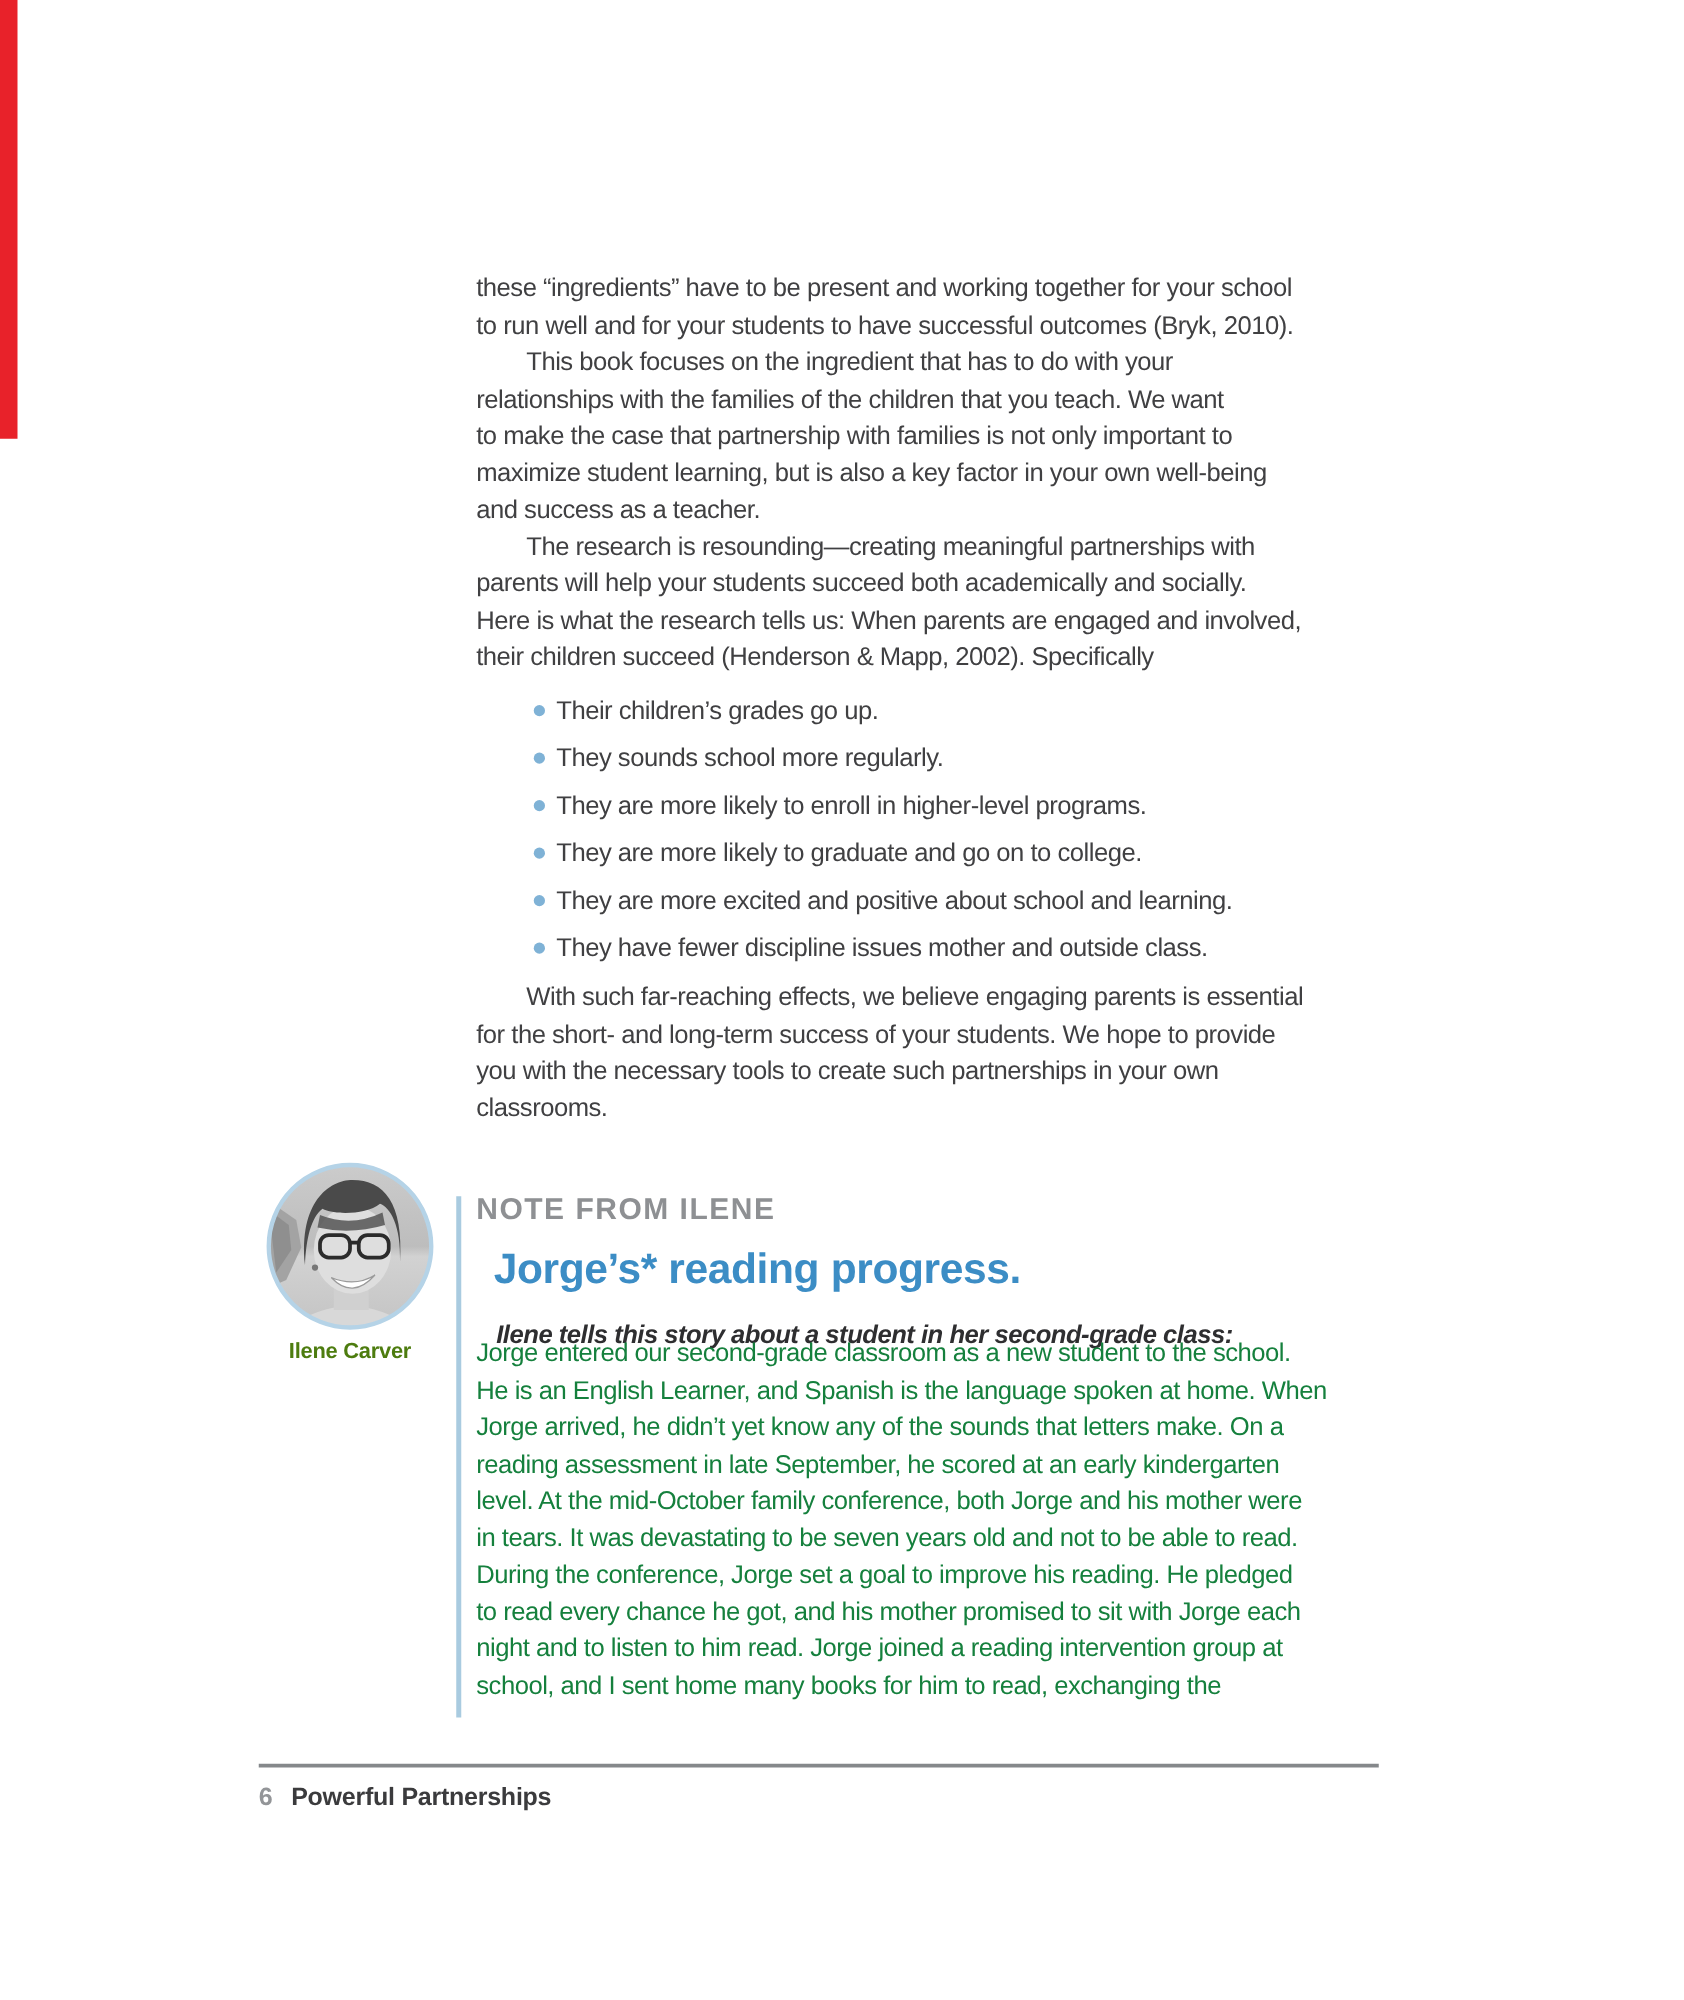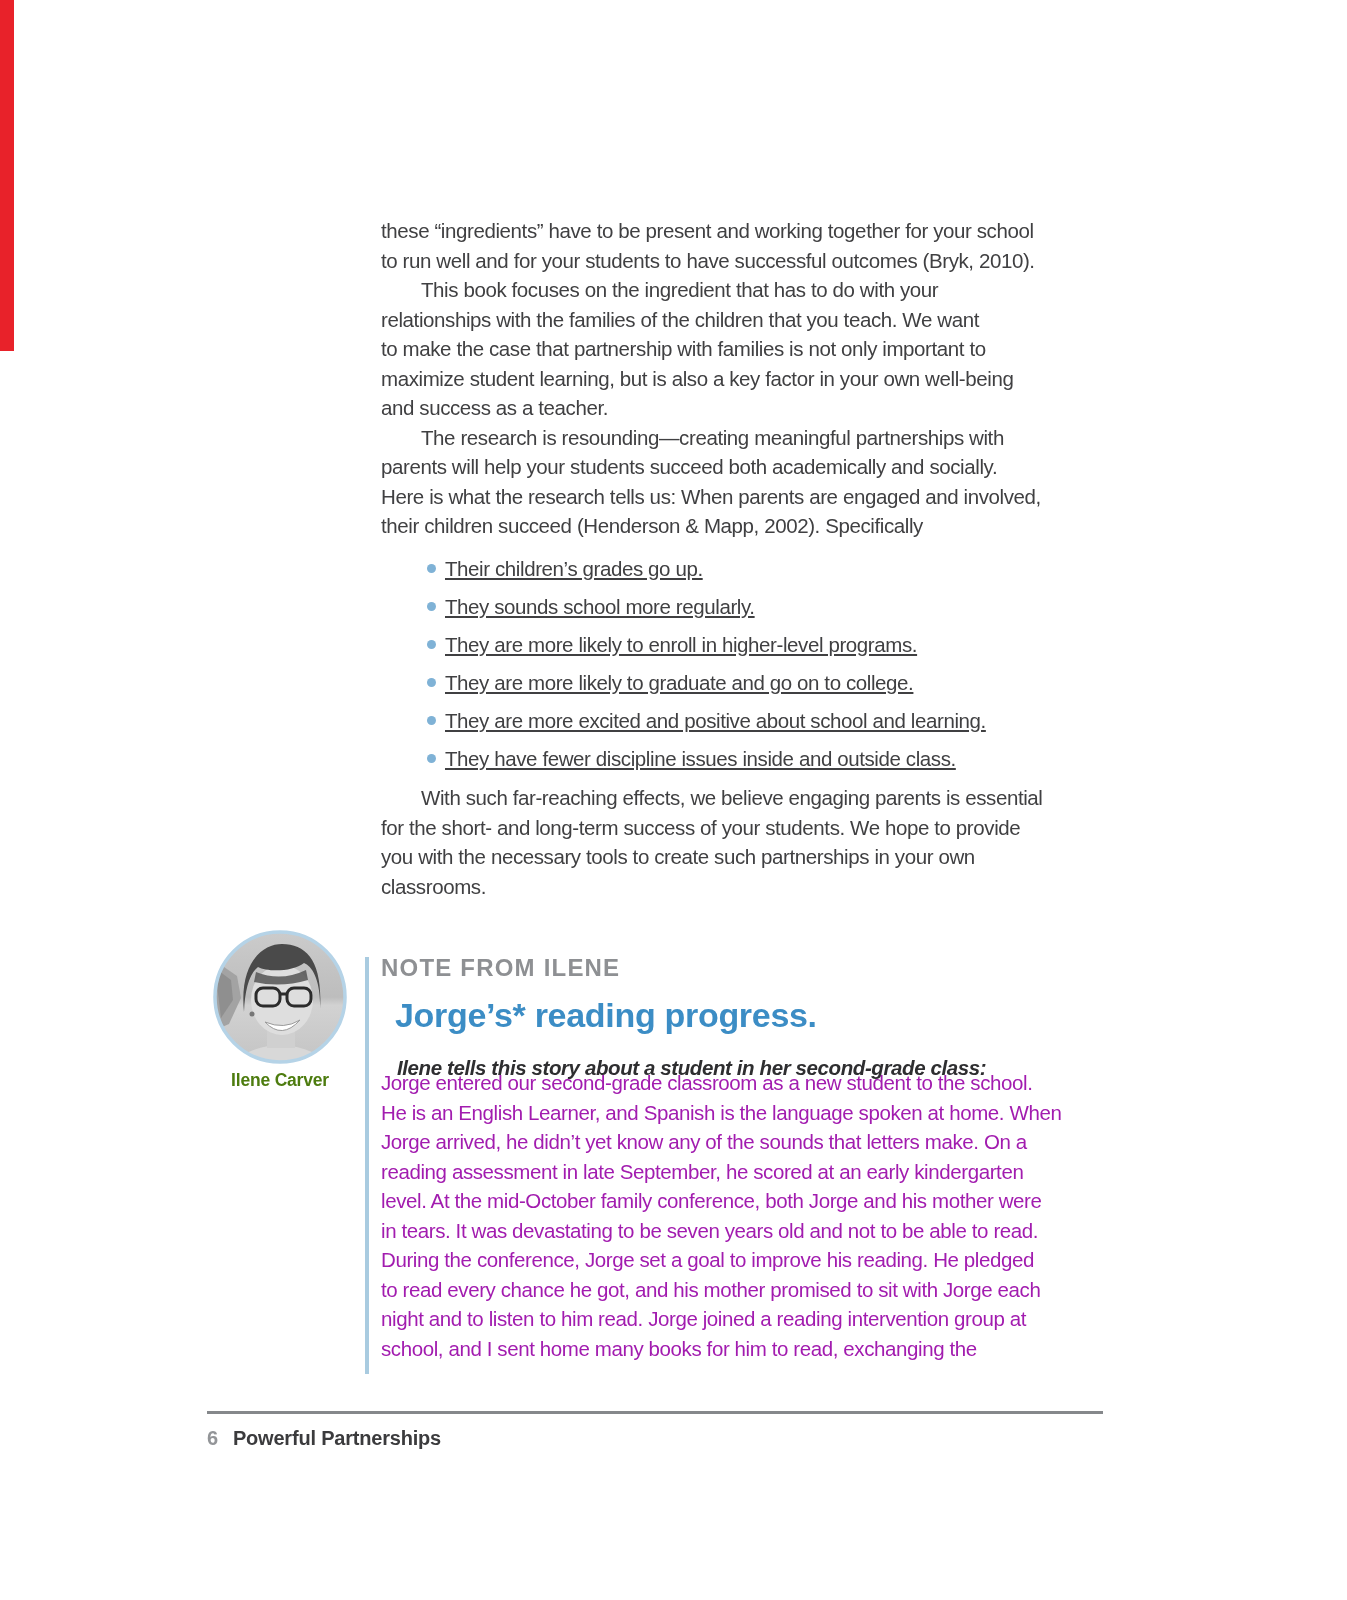--- a/index.html
+++ b/index.html
@@ -9,21 +9,21 @@
   }
   .red-tab { position:absolute; left:0; top:0; width:14px; height:351px; background:#e8222a; }
 
   .content {
     position:absolute; left:381px; top:216px; width:716px;
     color:#404042; font-size:20.5px; line-height:29.5px; letter-spacing:-0.4px;
   }
   .para { margin:0; white-space:pre; }
   .para.indent { text-indent:40px; }
 
-  .bullets { list-style:none; margin:13px 0 10px 0; padding:0 0 0 46px;text-decoration:underline; }
+  .bullets { list-style:none; margin:13px 0 10px 0; padding:0 0 0 46px; }
   .bullets li { position:relative; padding-left:18px; line-height:29.5px; margin-bottom:8.5px; white-space:pre; }
   .bullet-dot { position:absolute; left:0; top:10px; width:9px; height:9px; border-radius:50%; background:#7fb2d6; }
 
   .photo { position:absolute; left:211px; top:928px; width:138px; height:138px; }
   .photo-caption {
     position:absolute; left:190px; top:1070px; width:180px; text-align:center;
     font-size:17.5px; font-weight:bold; color:#4d7c0f; letter-spacing:-0.2px;
   }
 
   .note-rule { position:absolute; left:365px; top:957px; width:4px; height:417px; background:#a9cbe0; }
@@ -34,21 +34,21 @@
   .note-title {
     position:absolute; left:381px; top:982px; margin:14px;
     font-size:34px; font-weight:600; color:#3c8dc5; letter-spacing:-0.3px;
   }
   .note-lead {
     position:absolute; left:381px; top:1040px; margin:16px;
     font-size:20.5px; font-style:italic; font-weight:bold; color:#2e2e30; letter-spacing:-0.4px;
   }
   .story {
     position:absolute; left:381px; top:1068px; width:716px; margin:0;
-    color:#a21caf; font-size:20.5px; line-height:29.5px; letter-spacing:-0.4px; white-space:pre;
+    color:#15803d; font-size:20.5px; line-height:29.5px; letter-spacing:-0.4px; white-space:pre;
   }
 
   .footer-rule { position:absolute; left:207px; top:1411px; width:896px; height:3px; background:#85888b; }
   .footer {
     position:absolute; left:207px; top:1427px;
     font-size:20px; font-weight:bold; color:#3b3b3d; letter-spacing:-0.2px;
   }
   .page-num { color:#939598; margin-right:15px; }
 </style>
 </head>
@@ -70,21 +70,21 @@
 parents will help your students succeed both academically and socially.
 Here is what the research tells us: When parents are engaged and involved,
 their children succeed (Henderson &amp; Mapp, 2002). Specifically</p>
 
     <ul class="bullets">
       <li><span class="bullet-dot"></span><span>Their children’s grades go up.</span></li>
       <li><span class="bullet-dot"></span><span>They sounds school more regularly.</span></li>
       <li><span class="bullet-dot"></span><span>They are more likely to enroll in higher-level programs.</span></li>
       <li><span class="bullet-dot"></span><span>They are more likely to graduate and go on to college.</span></li>
       <li><span class="bullet-dot"></span><span>They are more excited and positive about school and learning.</span></li>
-      <li><span class="bullet-dot"></span><span>They have fewer discipline issues inside and outside class.</span></li>
+      <li><span class="bullet-dot"></span><span>They have fewer discipline issues mother and outside class.</span></li>
     </ul>
 
     <p class="para indent">With such far-reaching effects, we believe engaging parents is essential
 for the short- and long-term success of your students. We hope to provide
 you with the necessary tools to create such partnerships in your own
 classrooms.</p>
   </main>
 
   <figure class="photo" style="margin:0">
     <svg width="138" height="138" viewBox="0 0 138 138">

